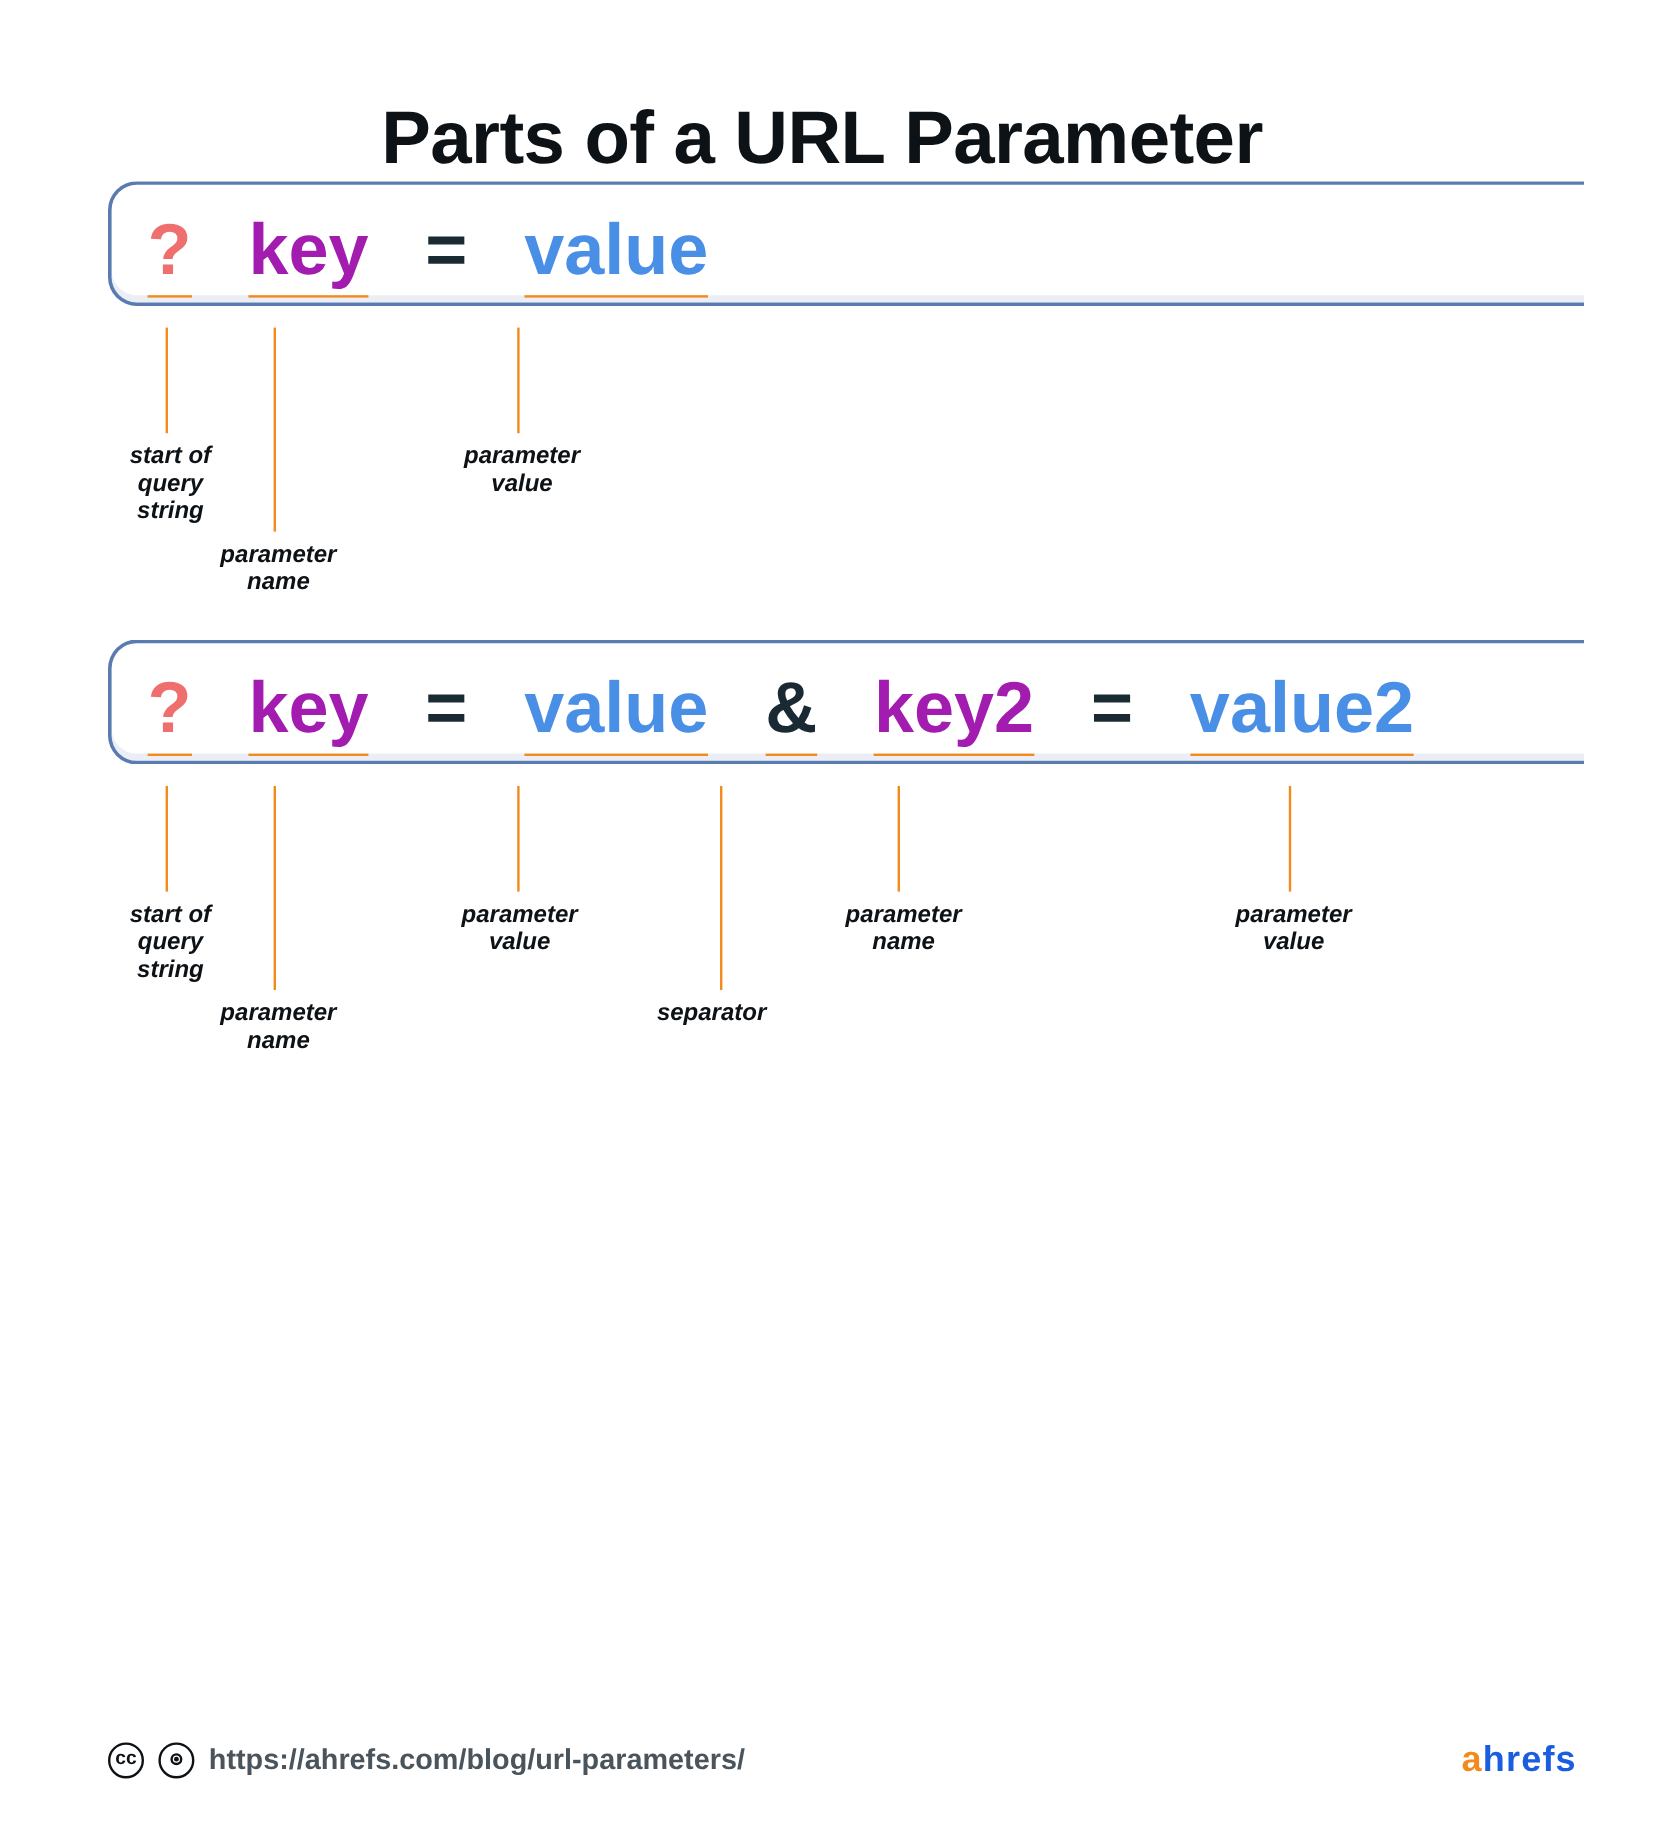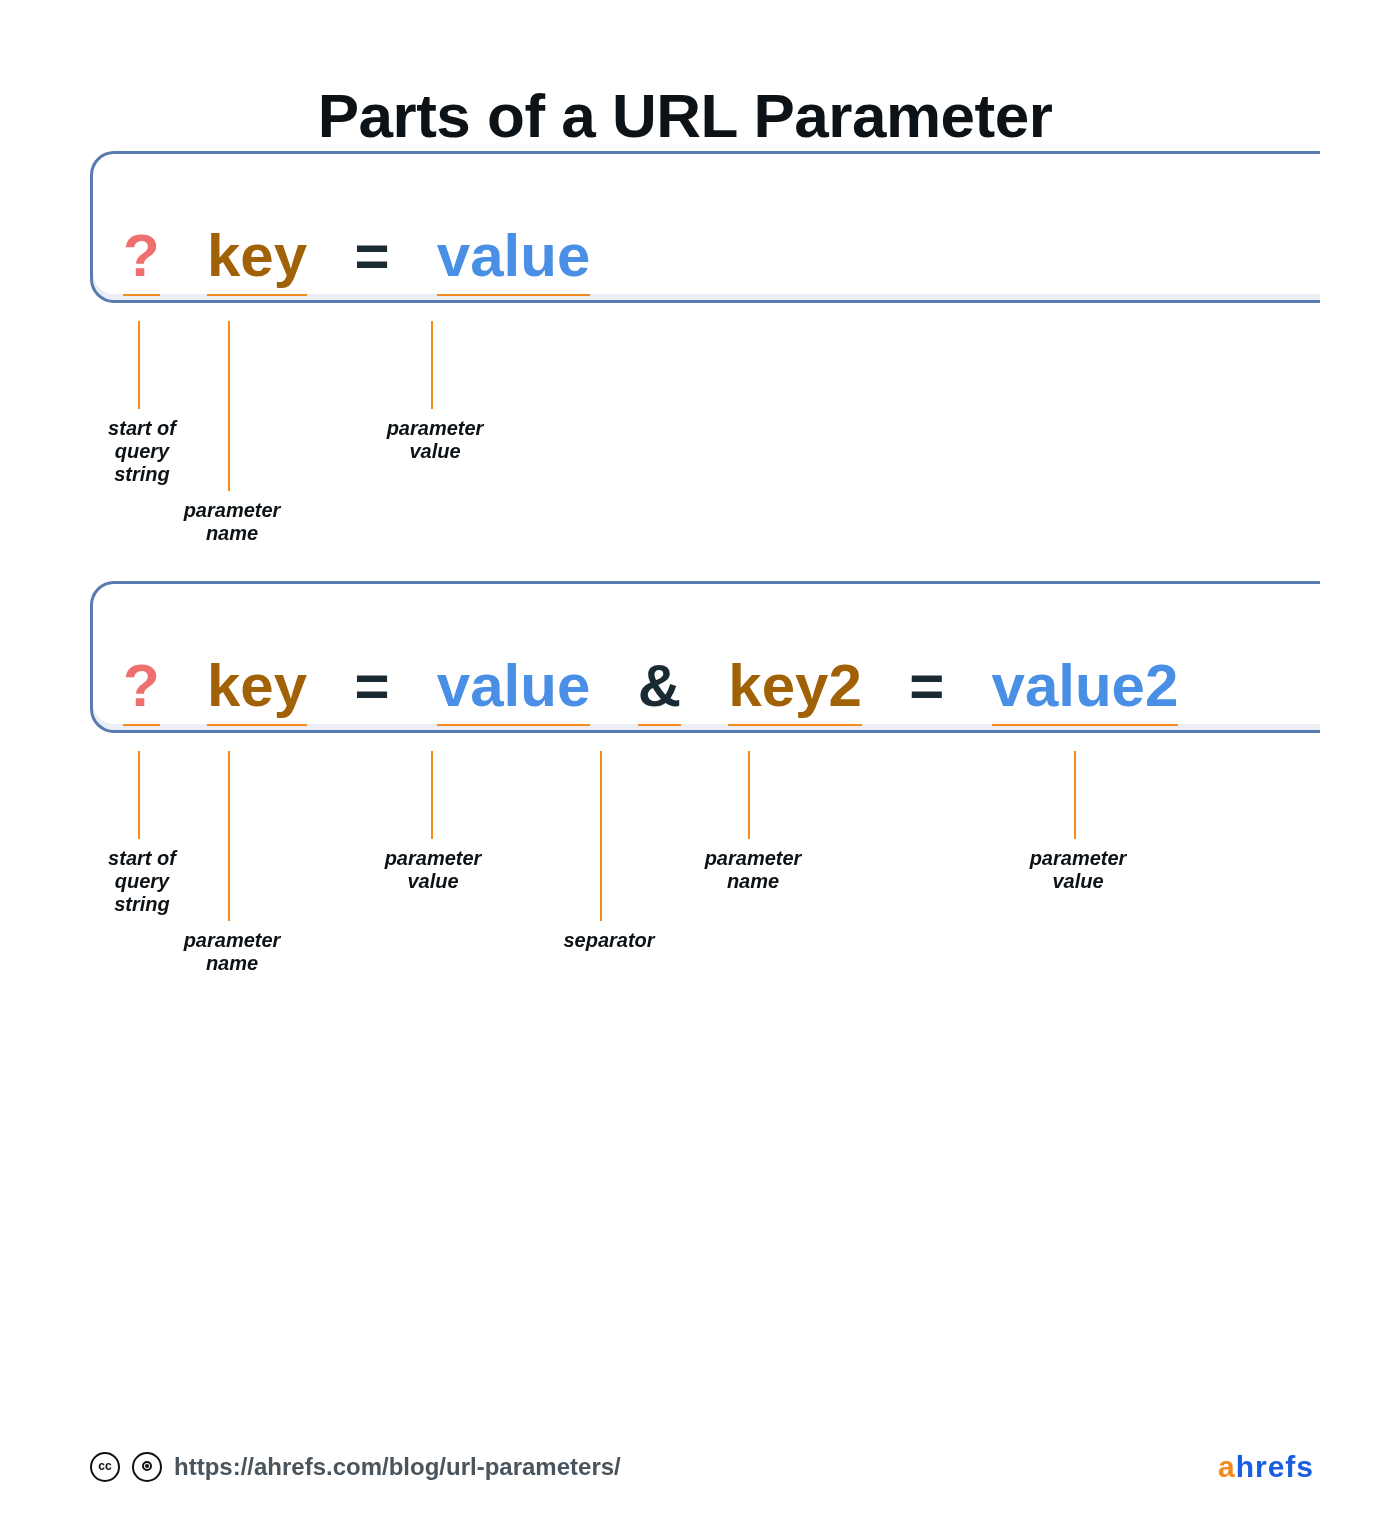--- a/index.html
+++ b/index.html
@@ -37,21 +37,21 @@
     border-radius:24px 0 0 24px;
     padding:24px 30px 14px 30px;
     box-shadow: inset 0 -6px 0 rgba(90,123,176,0.12);
     position:relative;
     overflow:visible;
     background:#fff;
   }
   .tokens { font-size:60px; font-weight:800; letter-spacing:0; white-space:nowrap; line-height:1; }
   .tok { display:inline-block; position:relative; }
   .qm   { color:#ef6f6f; }
-  .key  { color:#a16207;margin-top:48px; }
+  .key  { color:#a21caf; }
   .eq   { color:#1a2a33; }
   .val  { color:#4a8fe6; }
   .amp  { color:#1a2a33; }
   .sp   { display:inline-block; width:14px; }
   .under {
     position:absolute; left:0; right:0; bottom:-10px; height:2px;
     background:#f28a1e;
   }
   .callouts {
     position:relative;
@@ -70,21 +70,21 @@
     text-align:center;
     color:#0d1216;
     white-space:pre-line;
   }
   .footer {
     position:absolute; left:90px; right:70px; bottom:52px;
     display:flex; align-items:center; justify-content:space-between;
     font-size:24px; color:#4a545c; font-weight:600;
   }
   .footer-left { display:flex; align-items:center; gap:12px; }
-  .cc { width:30px; height:30px; border:2.5px solid #0d1216; border-radius:50%; display:flex; align-items:center; justify-content:center; font-size:12px; font-weight:800; line-height:1; color:#0d1216; }
+  .cc { width:30px; height:30px; border:2.5px solid #0d1216; border-radius:50%; display:flex; align-items:center; justify-content:center; font-size:16px; font-weight:800; line-height:1; color:#0d1216; }
   .cc span { transform:translateY(-1px); }
   .attrib { display:inline-flex; align-items:center; justify-content:center; }
   .attrib-inner { width:10px; height:10px; border:2px solid #0d1216; border-radius:50%; position:relative; display:flex; align-items:center; justify-content:center;}
   .attrib-inner::after { content:""; width:4px; height:4px; border-radius:50%; background:#0d1216;}
   .brand { font-weight:700; letter-spacing:1px; color:#0d1216; font-size:30px;}
   .brand .orange { color:#f28a1e; }
   .brand .blue { color:#1a5de0; }
 </style>
 </head>
 <body>
@@ -148,21 +148,21 @@
     <div class="lead" style="left:658px;  height:88px;"></div>
     <div class="lead" style="left:984px;  height:88px;"></div>
 
     <div class="label" style="left:-8px;  top:96px;  width:120px;">start of
 query
 string</div>
     <div class="label" style="left:62px;  top:178px; width:160px;">parameter
 name</div>
     <div class="label" style="left:258px; top:96px;  width:170px;">parameter
 value</div>
-    <div class="label" style="left:444px; top:178px; width:150px;text-align:center;">separator</div>
+    <div class="label" style="left:428px; top:178px; width:150px;text-align:center;">separator</div>
     <div class="label" style="left:578px; top:96px;  width:170px;">parameter
 name</div>
     <div class="label" style="left:898px; top:96px;  width:180px;">parameter
 value</div>
   </div>
 </div>
 
 <div class="footer">
   <div class="footer-left">
     <span class="cc">

